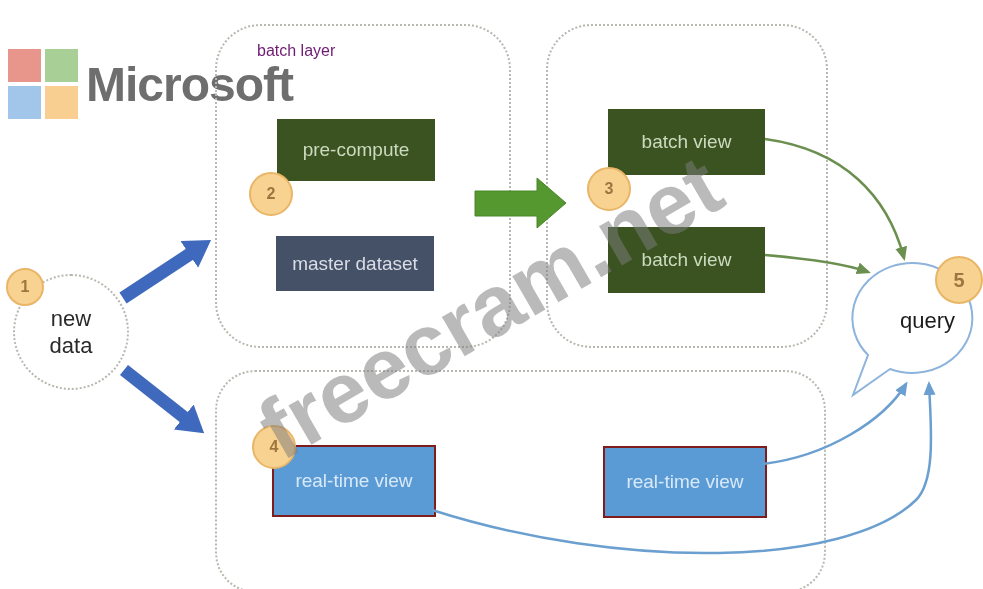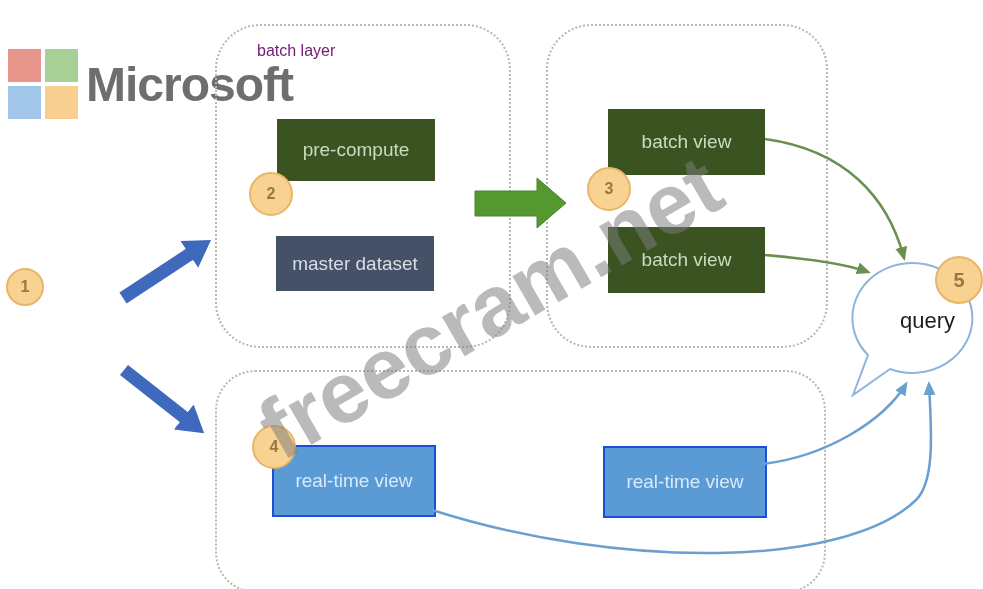--- a/index.html
+++ b/index.html
@@ -30,21 +30,21 @@
   .t-serving { left:575px; top:30px; }
   .t-speed   { left:257px; top:374px; }
 
   
   .node {
     position:absolute; z-index:2; display:flex; align-items:center; justify-content:center;
     font-size:19px; text-align:center;
   }
   .node.green { background:#3b5321; color:#ccdabf; }
   .node.slate { background:#455167; color:#d9dde6; }
-  .node.blue  { background:#5b9bd5; color:#d8e9f8; border:2px solid #1d4ed8; }
+  .node.blue  { background:#5b9bd5; color:#d8e9f8; border:2px solid #7f1d1d; }
   .n-precompute { left:277px; top:107px; width:158px; height:62px; }
   .n-master     { left:276px; top:224px; width:158px; height:55px; }
   .n-batchview1 { left:608px; top:97px;  width:157px; height:66px; }
   .n-batchview2 { left:608px; top:215px; width:157px; height:66px; }
   .n-realtime1  { left:272px; top:433px; width:160px; height:68px; }
   .n-realtime2  { left:603px; top:434px; width:160px; height:68px; }
 
   
   .newdata {
     position:absolute; left:13px; top:262px; width:112px; height:112px;
@@ -95,20 +95,24 @@
     <div class="ms-sq yellow"></div>
     <div class="ms-text">Microsoft</div>
   </div>
 
   <div class="dash-box box-batch"></div>
   <div class="dash-box box-serving"></div>
   <div class="dash-box box-speed"></div>
 
   <div class="layer-title t-batch">batch layer</div>
 
+  <div class="newdata">
+    <span>new</span>
+    <span>data</span>
+  </div>
 
   <div class="node green n-precompute">pre-compute</div>
   <div class="node slate n-master">master dataset</div>
   <div class="node green n-batchview1">batch view</div>
   <div class="node green n-batchview2">batch view</div>
   <div class="node blue n-realtime1">real-time view</div>
   <div class="node blue n-realtime2">real-time view</div>
 
   <svg class="overlay" width="983" height="589" viewBox="0 0 983 589">
     <defs>

